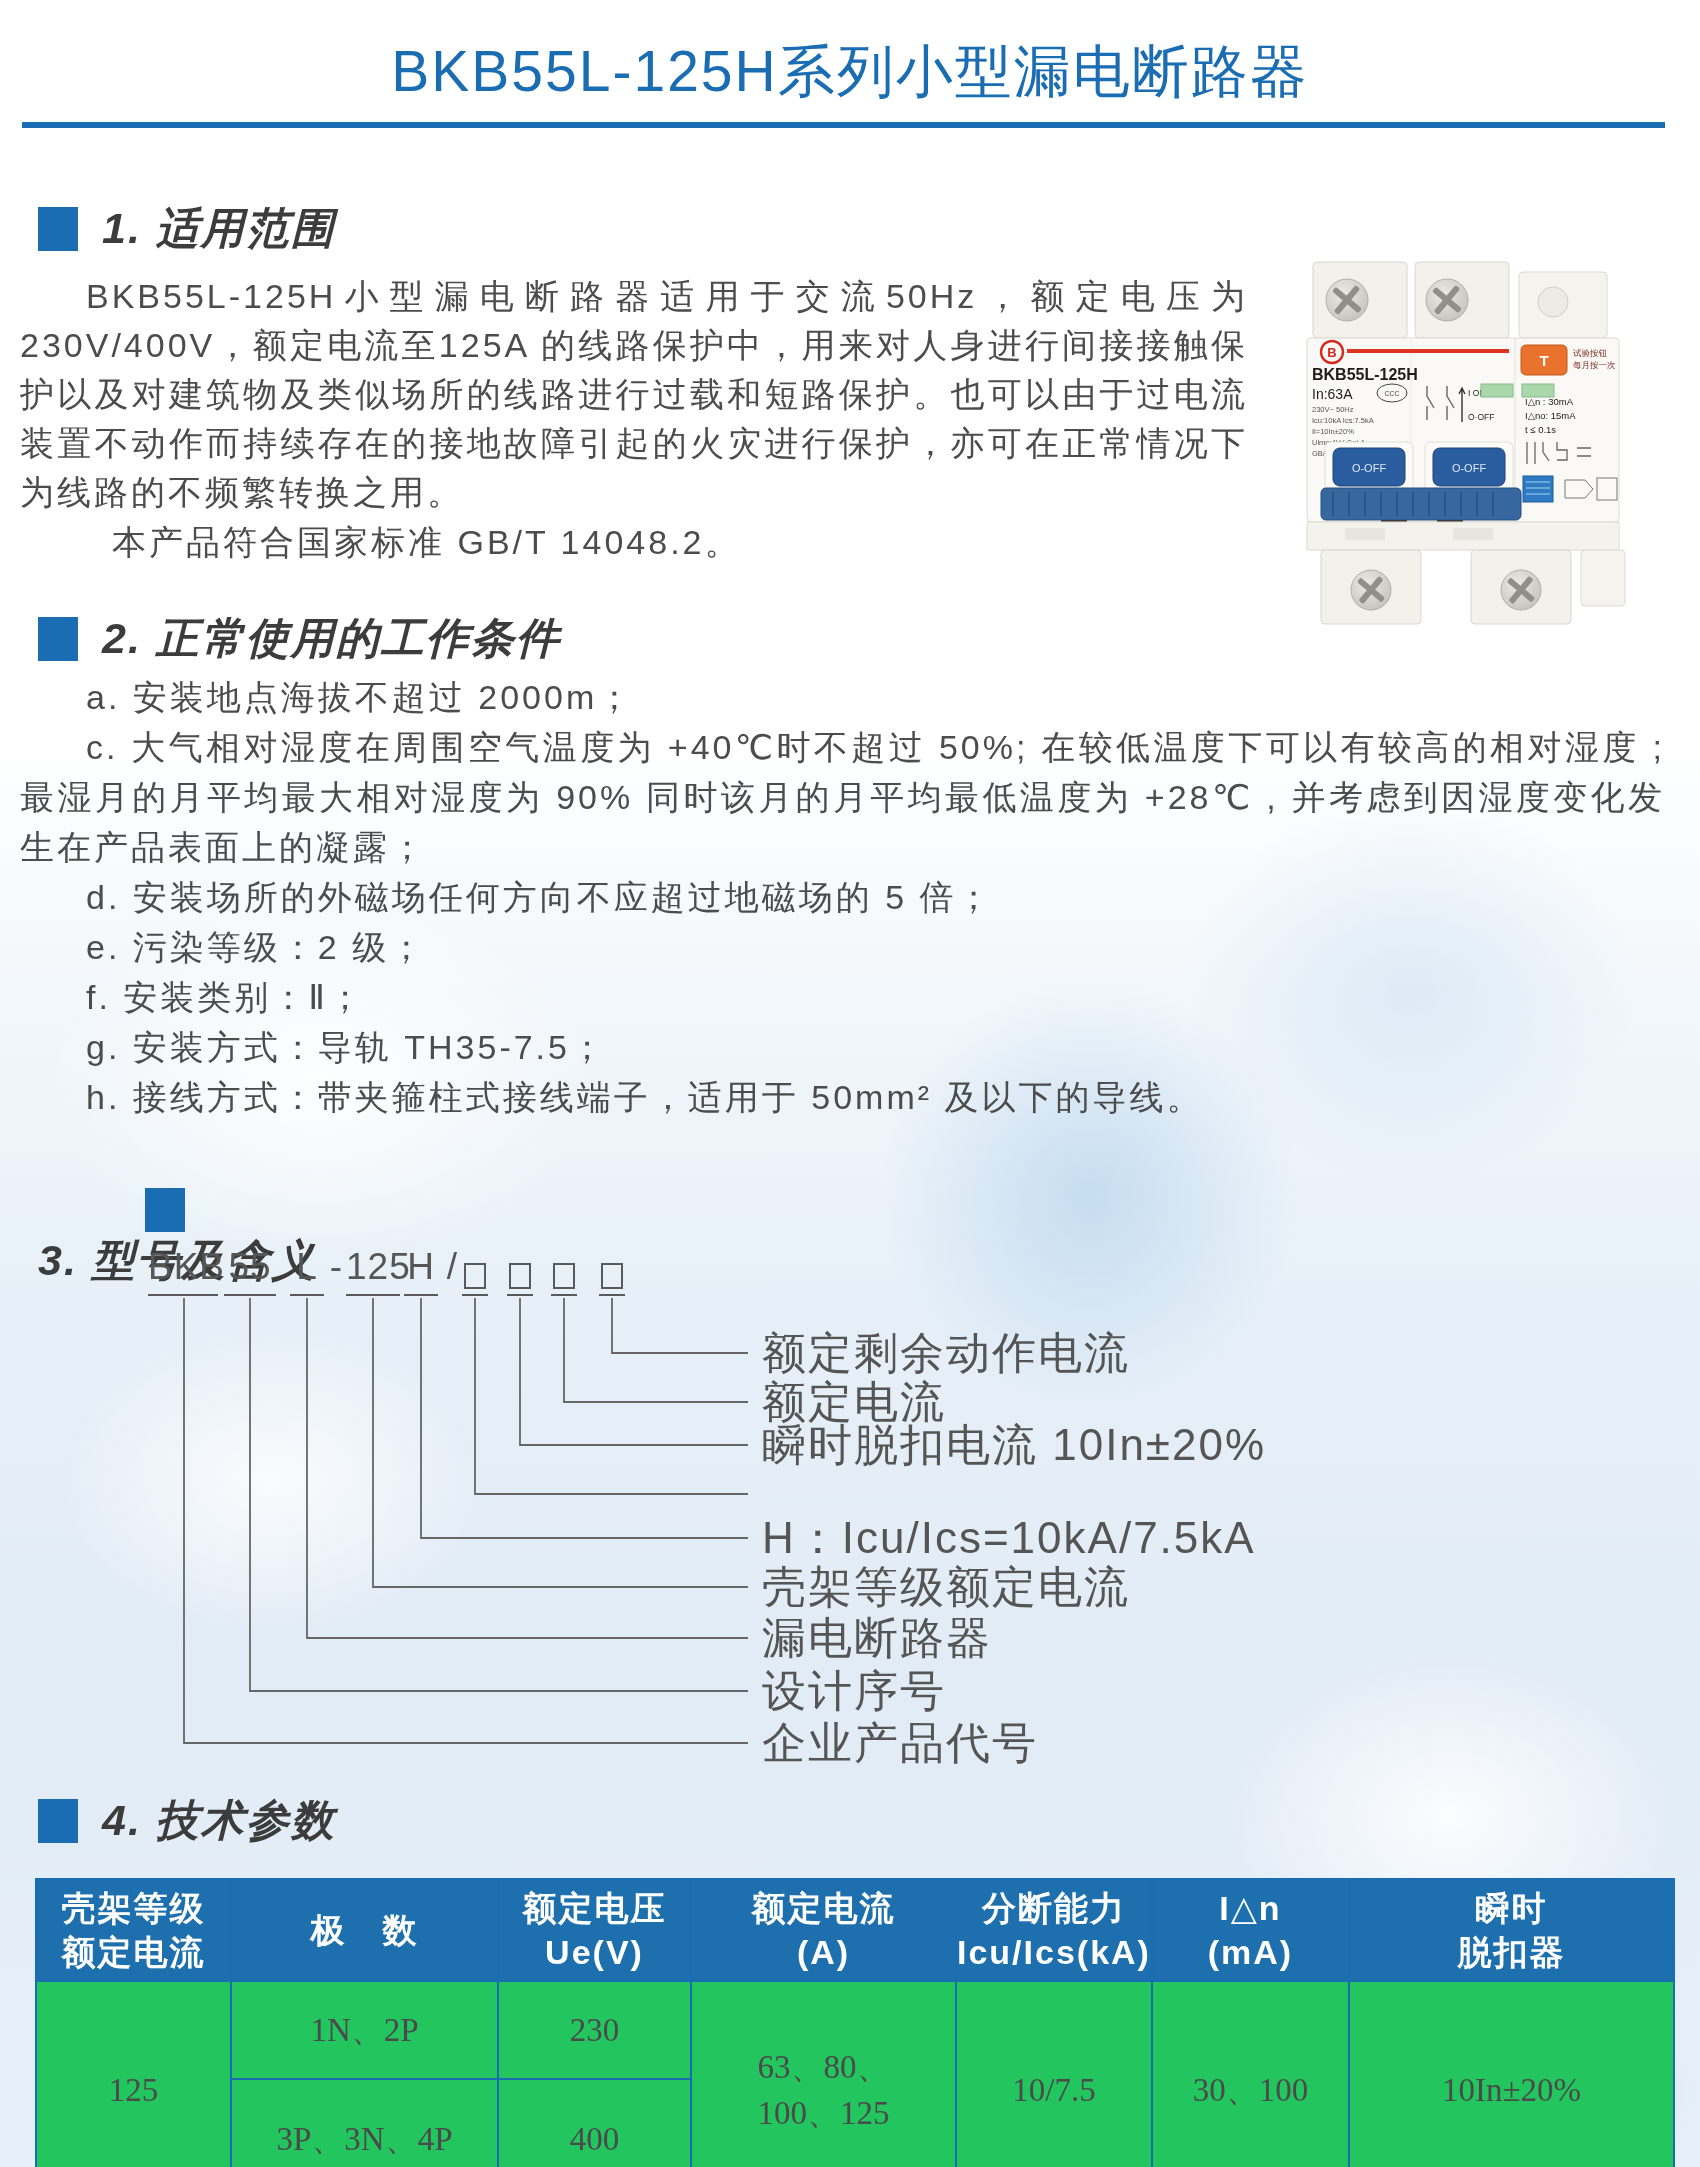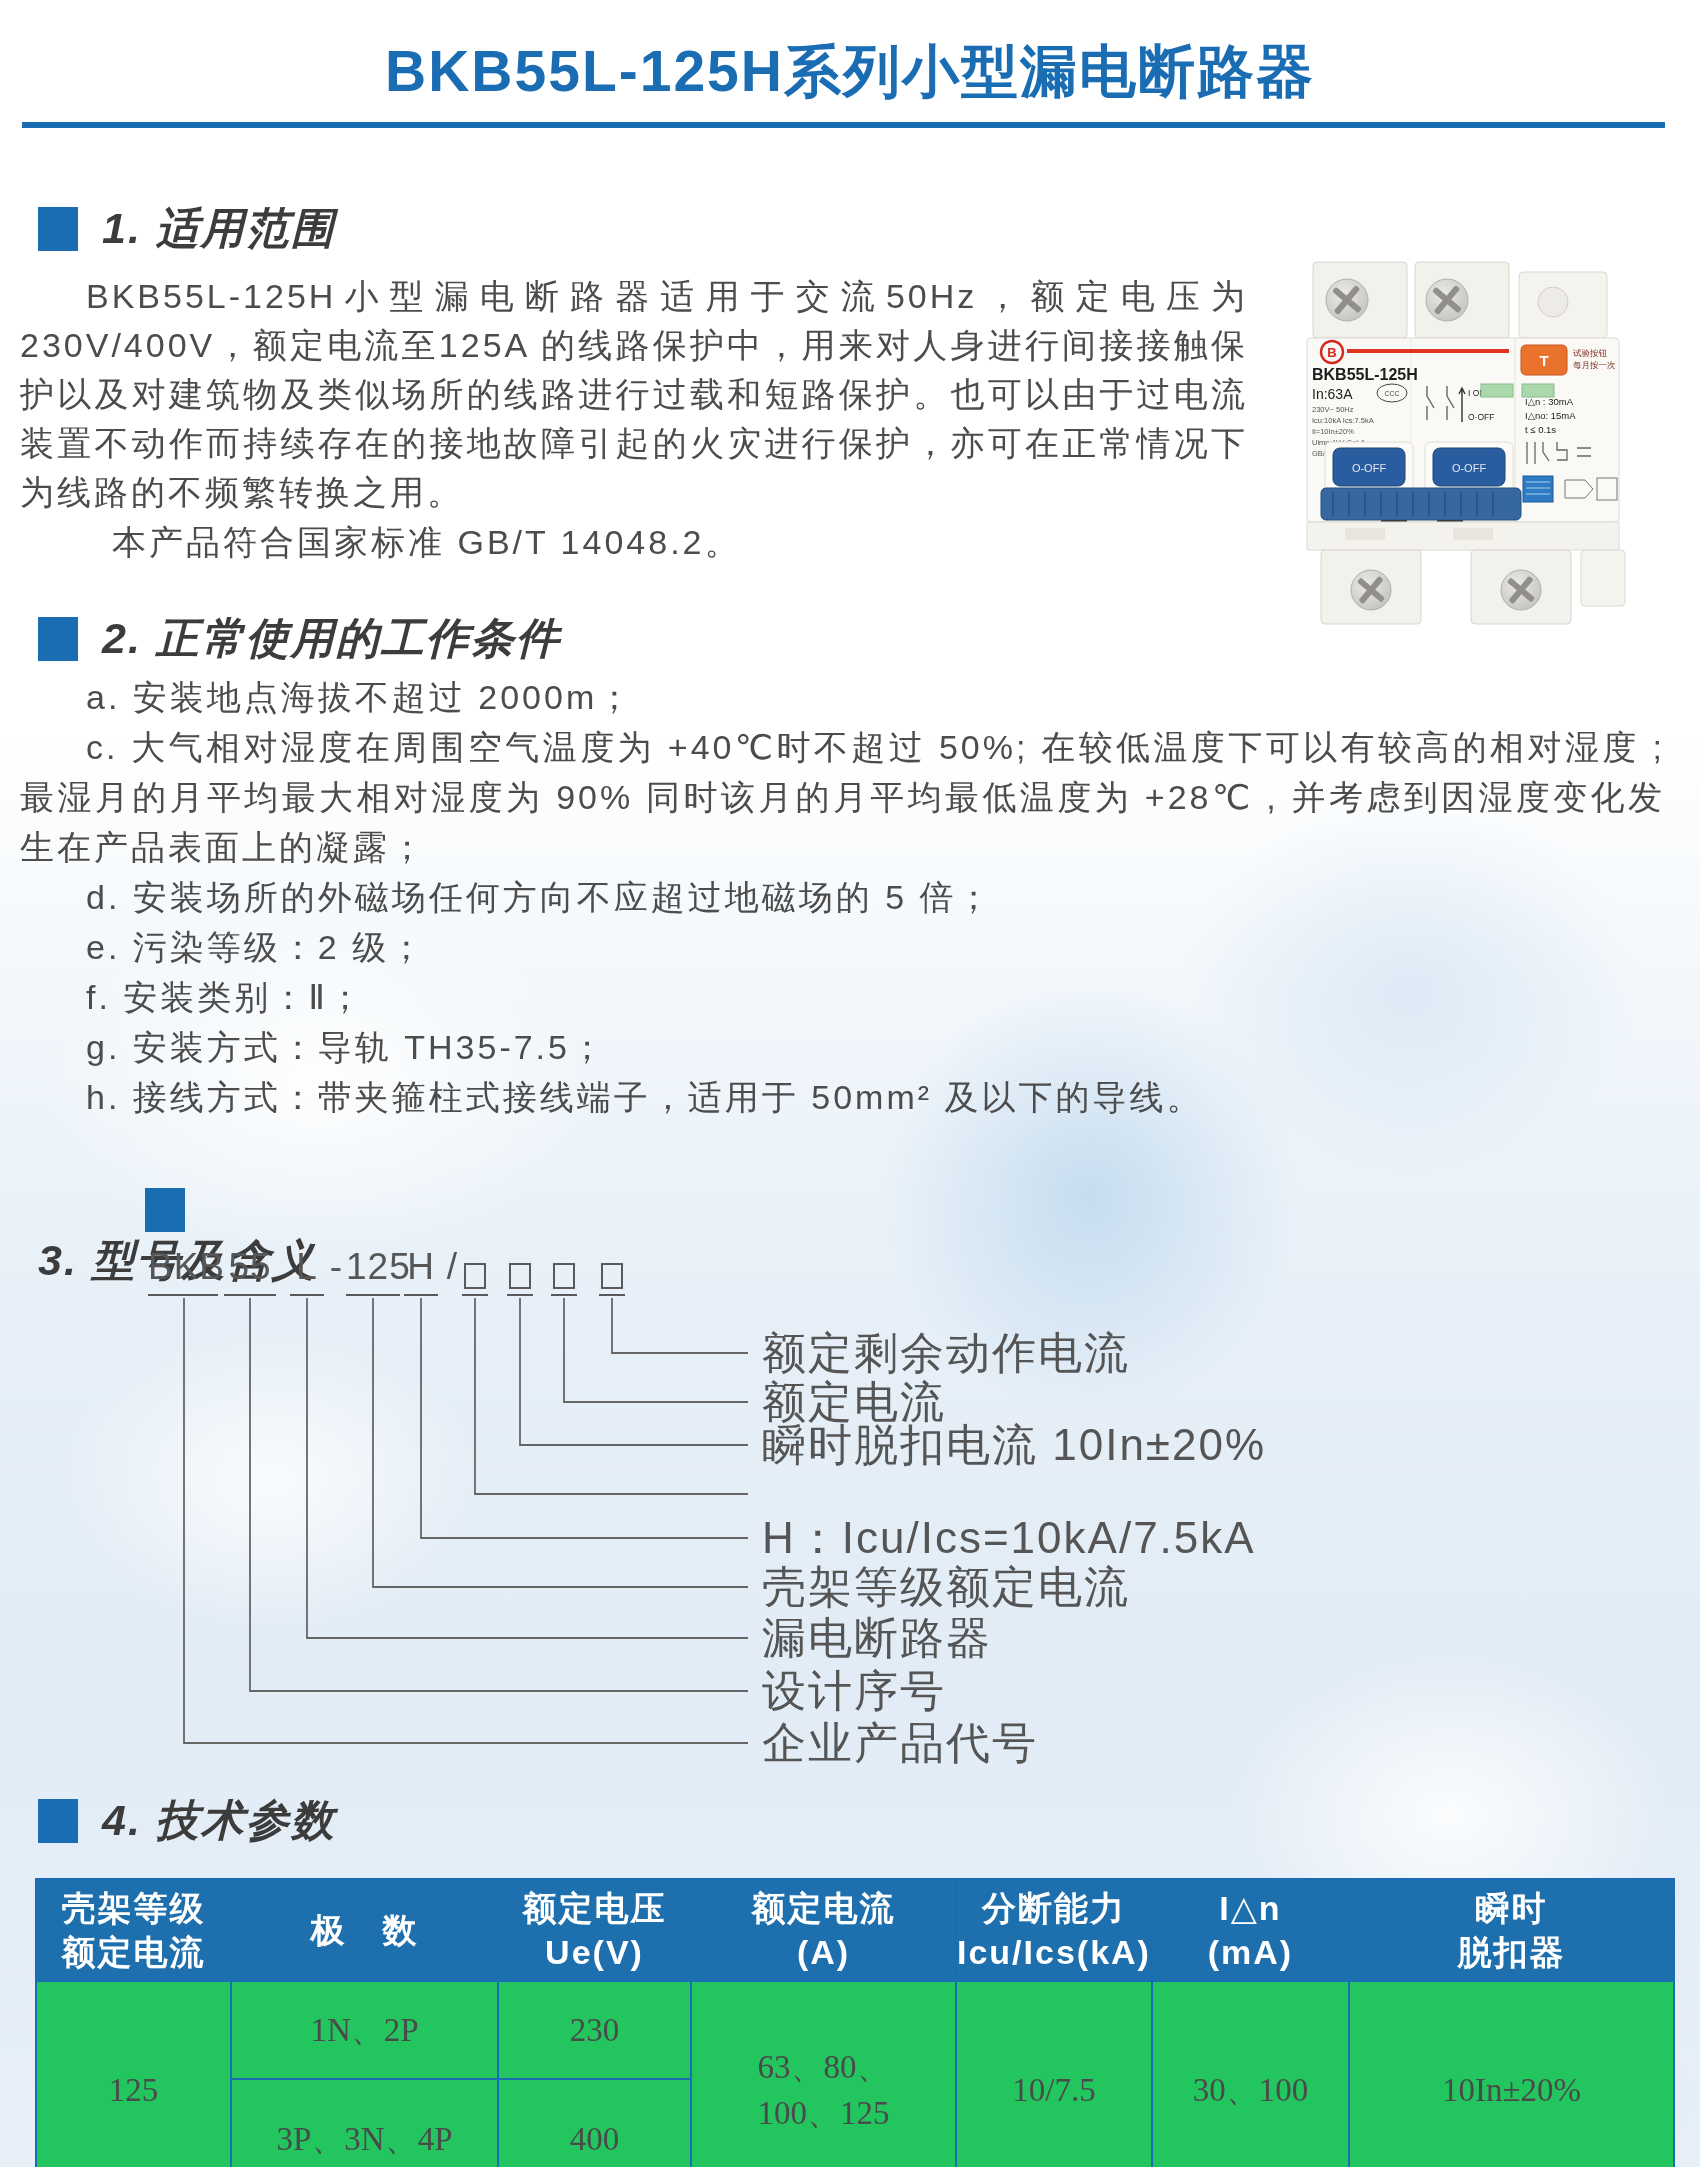--- a/index.html
+++ b/index.html
@@ -11,21 +11,21 @@
   .blob{position:absolute;border-radius:50%;}
   .b1{left:880px;top:980px;width:420px;height:430px;background:radial-gradient(closest-side,rgba(167,203,232,.55),rgba(167,203,232,0));}
   .b2{left:40px;top:900px;width:560px;height:360px;background:radial-gradient(closest-side,rgba(255,255,255,.9),rgba(255,255,255,0));}
   .b3{left:1180px;top:800px;width:460px;height:380px;background:radial-gradient(closest-side,rgba(199,221,240,.5),rgba(199,221,240,0));}
   .b4{left:60px;top:1330px;width:420px;height:300px;background:radial-gradient(closest-side,rgba(255,255,255,.8),rgba(255,255,255,0));}
   .b5{left:1230px;top:1650px;width:440px;height:330px;background:radial-gradient(closest-side,rgba(255,255,255,.85),rgba(255,255,255,0));}
   .b6{left:620px;top:1880px;width:520px;height:260px;background:radial-gradient(closest-side,rgba(255,255,255,.7),rgba(255,255,255,0));}
   .b7{left:1400px;top:2020px;width:300px;height:160px;background:radial-gradient(closest-side,rgba(188,214,237,.55),rgba(188,214,237,0));}
 
   .title{position:absolute;left:0;top:34px;width:100%;text-align:center;
-         font-size:57px;font-weight:bold;color:#1a6cb3;letter-spacing:2px;}
+         font-size:57px;font-weight:normal;color:#1a6cb3;letter-spacing:2px;}
   .title-rule{position:absolute;left:22px;top:122px;width:1643px;height:6px;background:#1a6cb3;}
 
   .sec-head{position:absolute;left:38px;height:46px;display:flex;align-items:center;font-style:italic;}
   .sec-square{width:40px;height:44px;background:#1a6cb3;margin-right:24px;flex:0 0 auto;}
   .sec-title{font-size:43px;font-weight:bold;color:#3c3c3c;letter-spacing:2px;white-space:nowrap;}
 
   .para{position:absolute;color:#4c4c4c;font-size:34px;line-height:49px;
         text-align:justify;letter-spacing:3px;}
   #para1{left:20px;top:272px;width:1228px;text-indent:66px;}
   #para2{left:20px;top:518px;width:1228px;text-indent:92px;}

